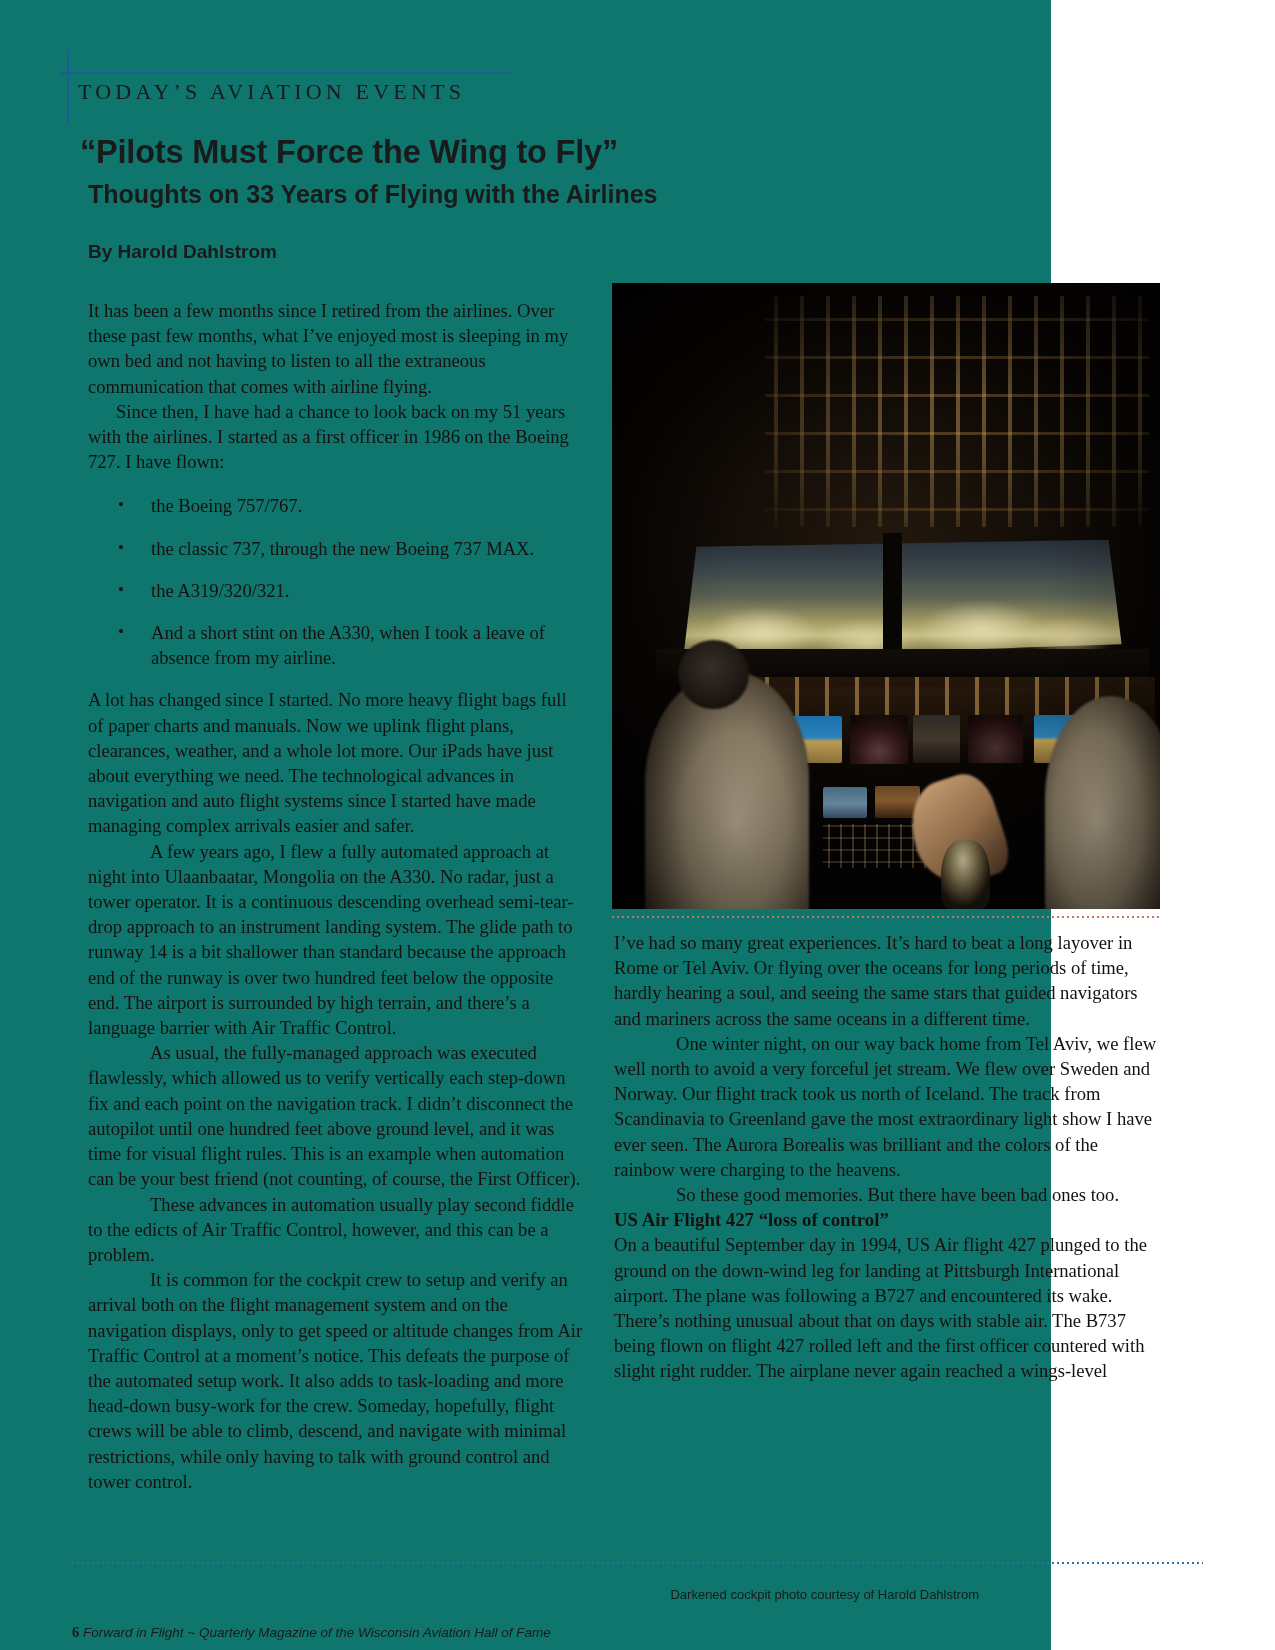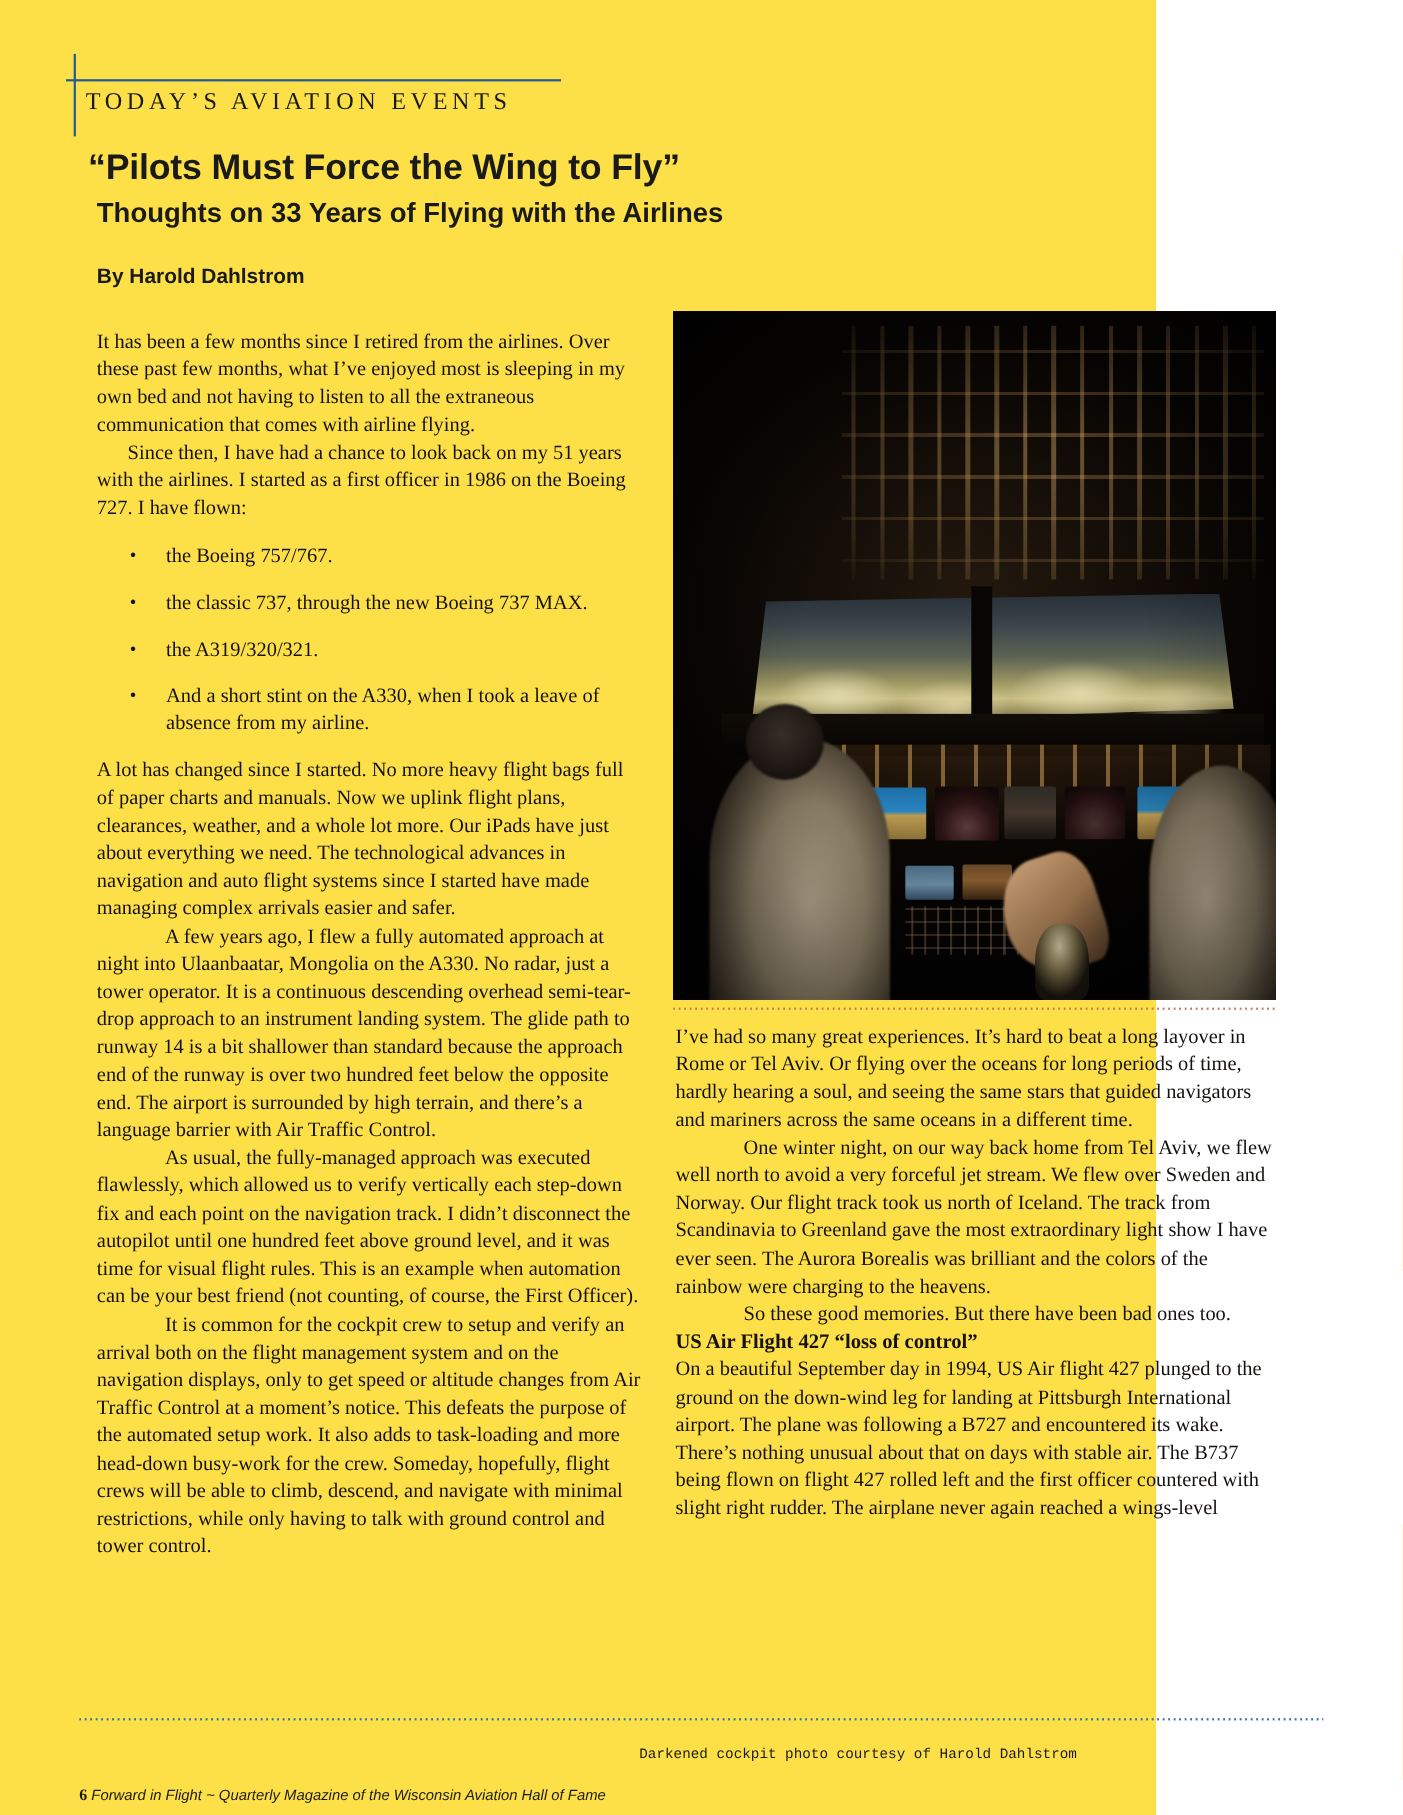--- a/index.html
+++ b/index.html
@@ -5,21 +5,21 @@
   * { box-sizing: border-box; margin: 0; padding: 0; }
   html, body {
     width: 1275px; height: 1650px;
     background: #ffffff;
     font-family: "Liberation Serif", serif;
     overflow: hidden;
   }
   .page {
     position: relative;
     width: 1051px; height: 1650px;
-    background: #fde047;
+    background: #0f766e;
   }
 
   
   .kicker-rule-h {
     position: absolute;
     left: 60px; top: 72px;
     width: 450px; height: 2px;
     background: #1f5b96;
   }
   .kicker-rule-v {
@@ -304,21 +304,21 @@
     font-style: normal;
     font-family: "Liberation Serif", serif;
     font-size: 14.5px;
   }
   .footer-left .ft {
     font-style: italic;
   }
   .footer-right {
     position: absolute;
     right: 72px; top: 1587px;
-    font-family: Liberation Mono, monospace;
+    font-family: Liberation Sans, sans-serif;
     font-size: 13px;
     color: #1a1a1a;
     white-space: nowrap;
   }
 </style>
 </head>
 <body>
 
 <div class="page">
 
@@ -363,20 +363,21 @@
     <p class="p-ind">Since then, I have had a chance to look back on my 51 years with the airlines. I started as a first officer in 1986 on the Boeing 727. I have flown:</p>
     <ul class="fleet">
       <li>the Boeing 757/767.</li>
       <li>the classic 737, through the new Boeing 737 MAX.</li>
       <li>the A319/320/321.</li>
       <li>And a short stint on the A330, when I took a leave of absence from my airline.</li>
     </ul>
     <p class="p-gap">A lot has changed since I started. No more heavy flight bags full of paper charts and manuals. Now we uplink flight plans, clearances, weather, and a whole lot more. Our iPads have just about everything we need. The technological advances in navigation and auto flight systems since I started have made managing complex arrivals easier and safer.</p>
     <p class="p-ind-l">A few years ago, I flew a fully automated approach at night into Ulaanbaatar, Mongolia on the A330. No radar, just a tower operator. It is a continuous descending overhead semi-tear-drop approach to an instrument landing system. The glide path to runway 14 is a bit shallower than standard because the approach end of the runway is over two hundred feet below the opposite end. The airport is surrounded by high terrain, and there’s a language barrier with Air Traffic Control.</p>
     <p class="p-ind-l">As usual, the fully-managed approach was executed flawlessly, which allowed us to verify vertically each step-down fix and each point on the navigation track. I didn’t disconnect the autopilot until one hundred feet above ground level, and it was time for visual flight rules. This is an example when automation can be your best  friend (not counting, of course, the First Officer).</p>
+    <p class="p-ind-l">These advances in automation usually play second fiddle to the edicts of Air Traffic Control, however, and this can be a problem.</p>
     <p class="p-ind-l">It is common for the cockpit crew to setup and verify an arrival both on the flight management system and on the navigation displays, only to get speed or altitude changes from Air Traffic Control at a moment’s notice. This defeats the purpose of the automated setup work. It also adds to task-loading and more head-down busy-work for the crew. Someday, hopefully, flight crews will be able to climb, descend, and navigate with minimal restrictions, while only having to talk with ground control and tower control.</p>
   </div>
 
   <div class="col col-right">
     <p>I’ve had so many great experiences. It’s hard to beat a long layover in Rome or Tel Aviv. Or flying over the oceans for long periods of time, hardly hearing a soul, and seeing the same stars that guided navigators and mariners across the same oceans in a different time.</p>
     <p class="p-ind-l">One winter night, on our way back home from Tel Aviv, we flew well north to avoid a very forceful jet stream. We flew over Sweden and Norway. Our flight track took us north of Iceland. The track from Scandinavia to Greenland gave the most extraordinary light show I have ever seen. The Aurora Borealis was brilliant and the colors of the rainbow were charging to the heavens.</p>
     <p class="p-ind-l">So these good memories. But there have been bad ones too.</p>
     <p class="subhead-bold">US Air Flight 427 “loss of control”</p>
     <p class="p-gap">On a beautiful September day in 1994, US Air flight 427 plunged to the ground on the down-wind leg for landing at Pittsburgh International airport. The plane was following a B727 and encountered its wake. There’s nothing unusual about that on days with stable air. The B737 being flown on flight 427 rolled left and the first officer countered with slight right rudder. The airplane never again reached a wings-level</p>
   </div>

